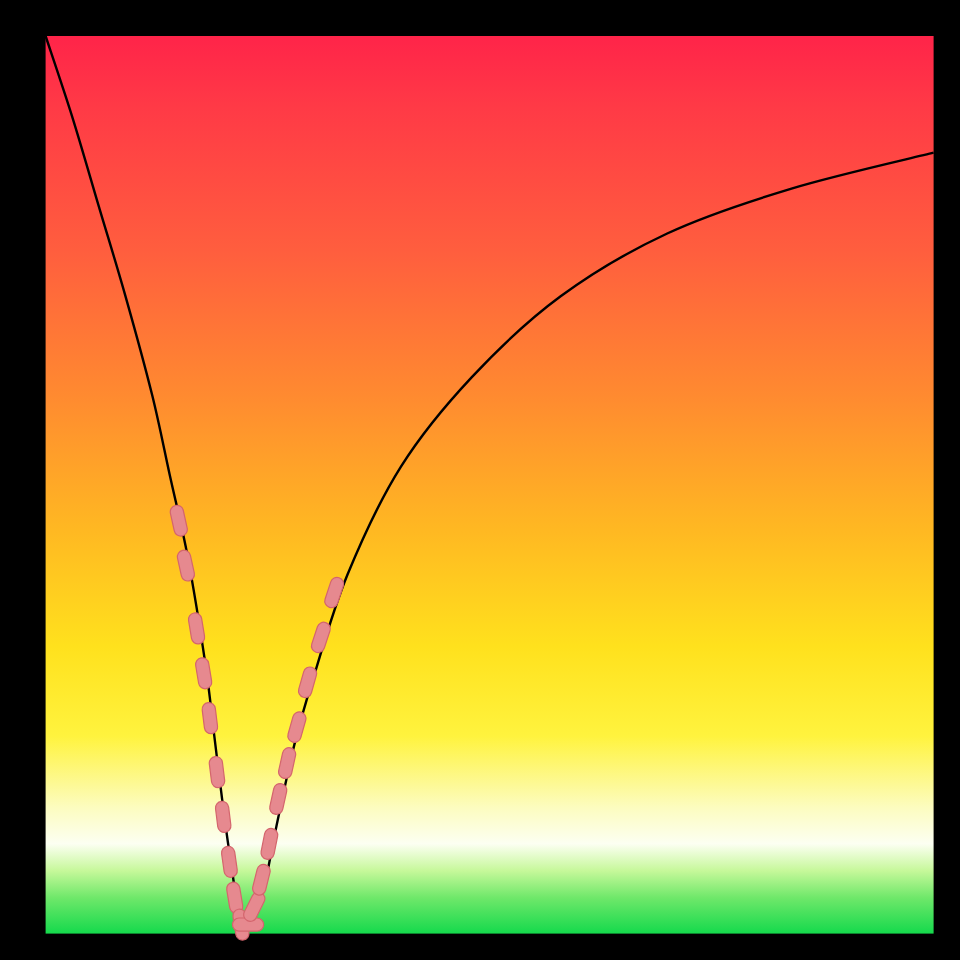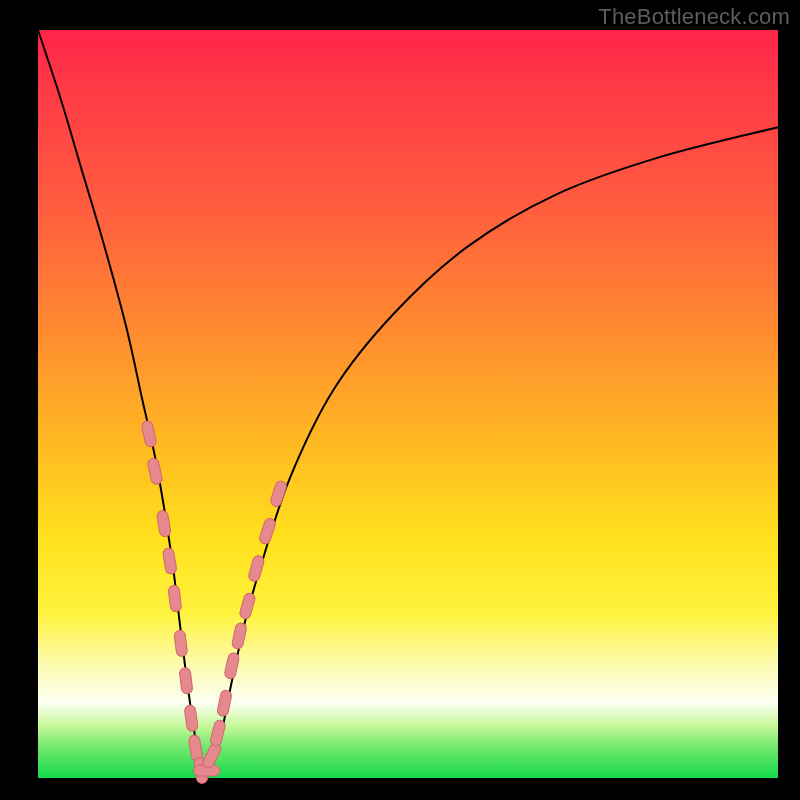--- a/index.html
+++ b/index.html
@@ -87,14 +87,13 @@
           <rect x="-5.5" y="-13" width="11" height="26" rx="5.5" ry="5.5" fill="#e6898f" stroke="#d4656d" stroke-width="1" transform="translate(193.88 635.8) rotate(12.398975485819719)"></rect>
           <rect x="-5.5" y="-13" width="11" height="26" rx="5.5" ry="5.5" fill="#e6898f" stroke="#d4656d" stroke-width="1" transform="translate(201.28 605.88) rotate(12.398975485819719)"></rect>
           <rect x="-5.5" y="-13" width="11" height="26" rx="5.5" ry="5.5" fill="#e6898f" stroke="#d4656d" stroke-width="1" transform="translate(209.42000000000002 575.96) rotate(15.783396754065294)"></rect>
           <rect x="-5.5" y="-13" width="11" height="26" rx="5.5" ry="5.5" fill="#e6898f" stroke="#d4656d" stroke-width="1" transform="translate(218.29999999999998 538.56) rotate(15.783396754065294)"></rect>
           <rect x="-5.5" y="-13" width="11" height="26" rx="5.5" ry="5.5" fill="#e6898f" stroke="#d4656d" stroke-width="1" transform="translate(229.4 501.15999999999997) rotate(18.250915902762813)"></rect>
           <rect x="-5.5" y="-13" width="11" height="26" rx="5.5" ry="5.5" fill="#e6898f" stroke="#d4656d" stroke-width="1" transform="translate(240.5 463.76) rotate(18.250915902762813)"></rect>
         </g>
     </svg>
   </div>
 
-  <div class="watermark">TheBottleneck.com</div>
 </div>
 
 </body></html>

